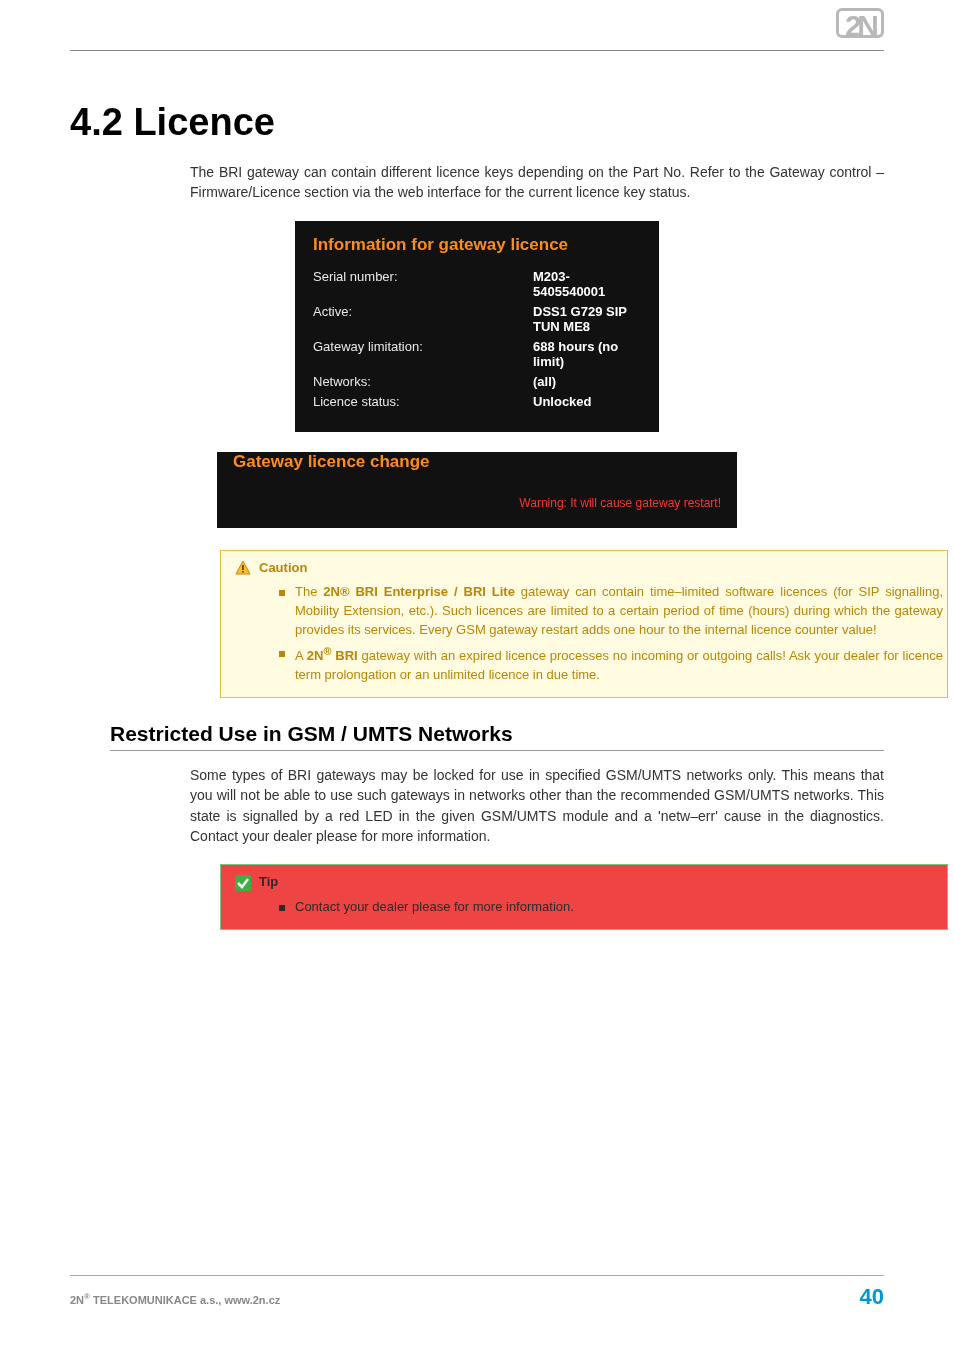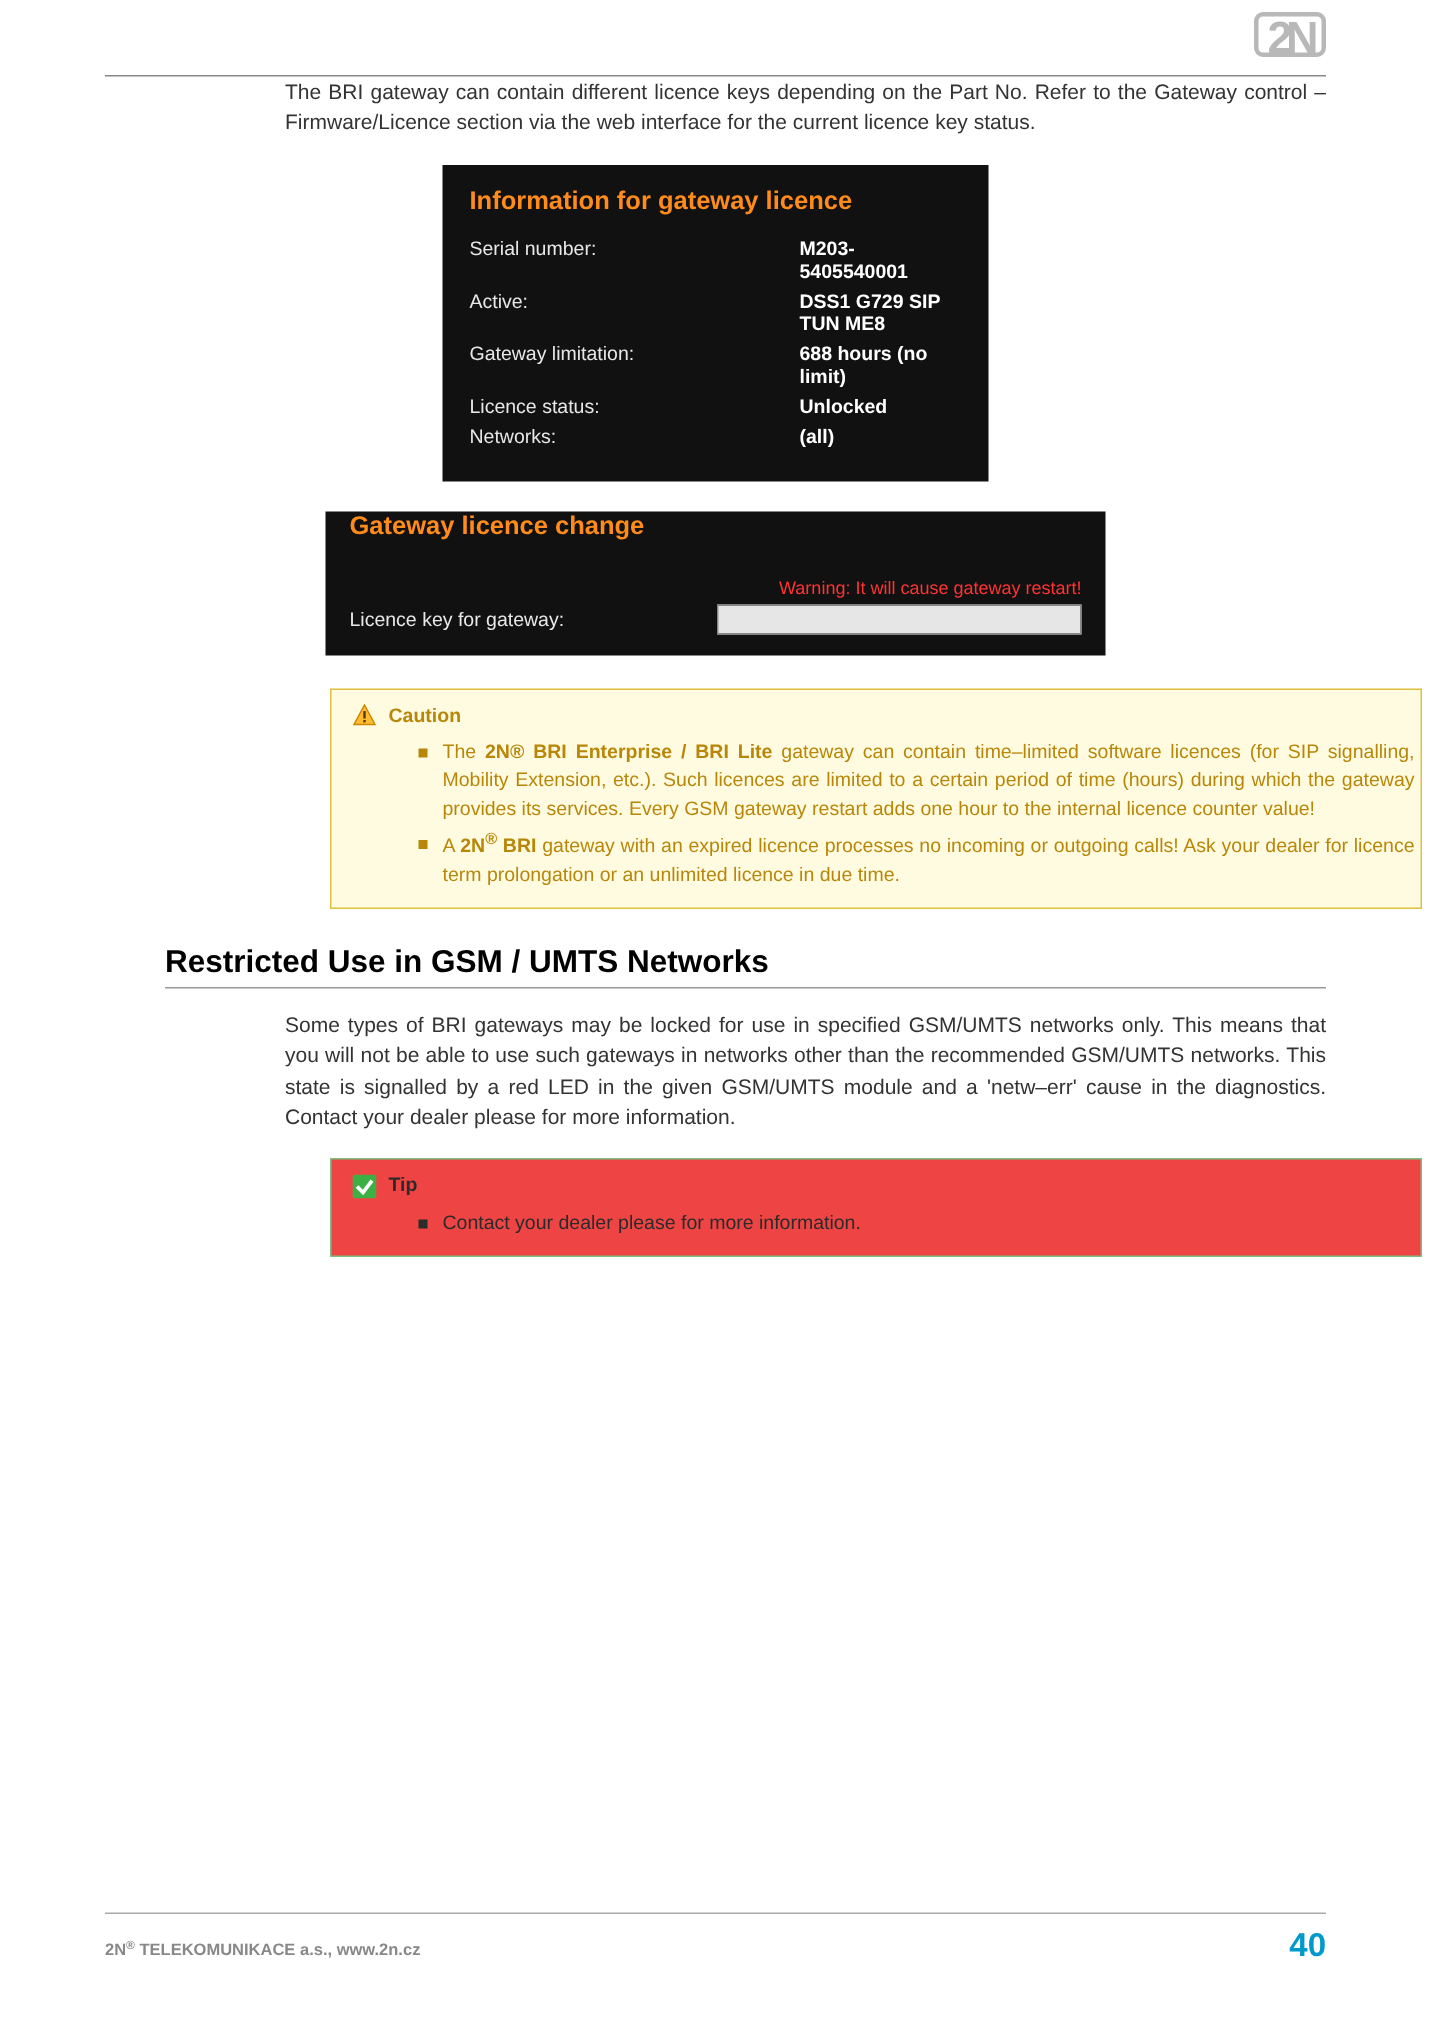--- a/index.html
+++ b/index.html
@@ -43,57 +43,52 @@
 </style>
 </head>
 <body>
 
 <div class="page">
   <div class="logo-2n">
     <span class="logo-box"></span>
   </div>
   <div class="top-rule"></div>
 
+  <h1 class="section-title">4.2 Licence</h1>
 
   <p class="body-text">The BRI gateway can contain different licence keys depending on the Part No. Refer to the Gateway control – Firmware/Licence section via the web interface for the current licence key status.</p>
 
   <div class="dark-panel">
     <div class="panel-title">Information for gateway licence</div>
     <div class="row">
       <div class="label">Serial number:</div>
       <div class="val">M203-5405540001</div>
     </div>
     <div class="row">
       <div class="label">Active:</div>
       <div class="val">DSS1 G729 SIP TUN ME8</div>
     </div>
     <div class="row">
       <div class="label">Gateway limitation:</div>
       <div class="val">688 hours (no limit)</div>
     </div>
     <div class="row">
+      <div class="label">Networks:</div>
+      <div class="val">(all)</div>
+    </div>
+    <div class="row">
       <div class="label">Licence status:</div>
       <div class="val">Unlocked</div>
-    </div>
-    <div class="row">
-      <div class="label">Networks:</div>
-      <div class="val">(all)</div>
     </div>
   </div>
 
 
   <div class="dark-panel2">
     <div class="panel-title">Gateway licence change</div>
     <div class="warn">Warning: It will cause gateway restart!</div>
-    <div class="row">
-      <div class="label">Licence key for gateway:</div>
-      <div class="field">
-        <input type="text" value="" style="">
-      </div>
-    </div>
   </div>
 
   <div class="callout caution">
     <div class="head">
       <svg class="icon-warn" viewBox="0 0 16 16">
         <polygon points="8,1 15,14 1,14" fill="#ffbb33" stroke="#cc8800" stroke-width="1"></polygon>
         <rect x="7.2" y="5" width="1.6" height="5" fill="#5a3a00"></rect>
         <rect x="7.2" y="11" width="1.6" height="1.6" fill="#5a3a00"></rect>
       </svg>
       <span>Caution</span>

